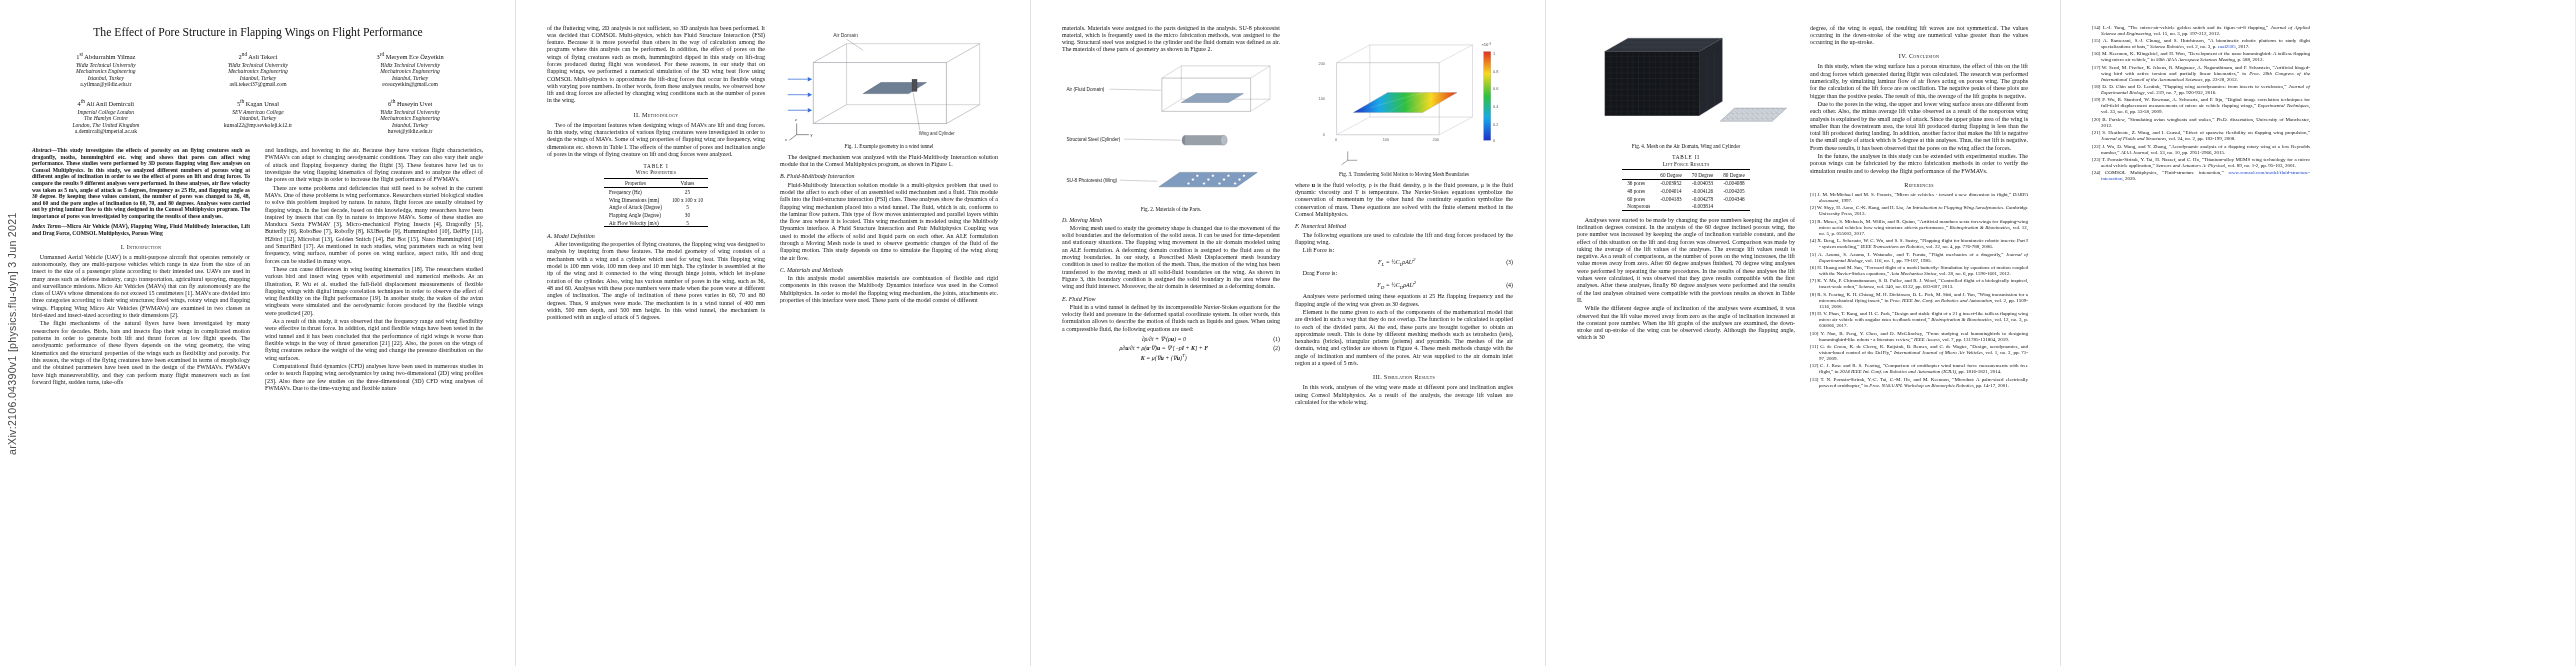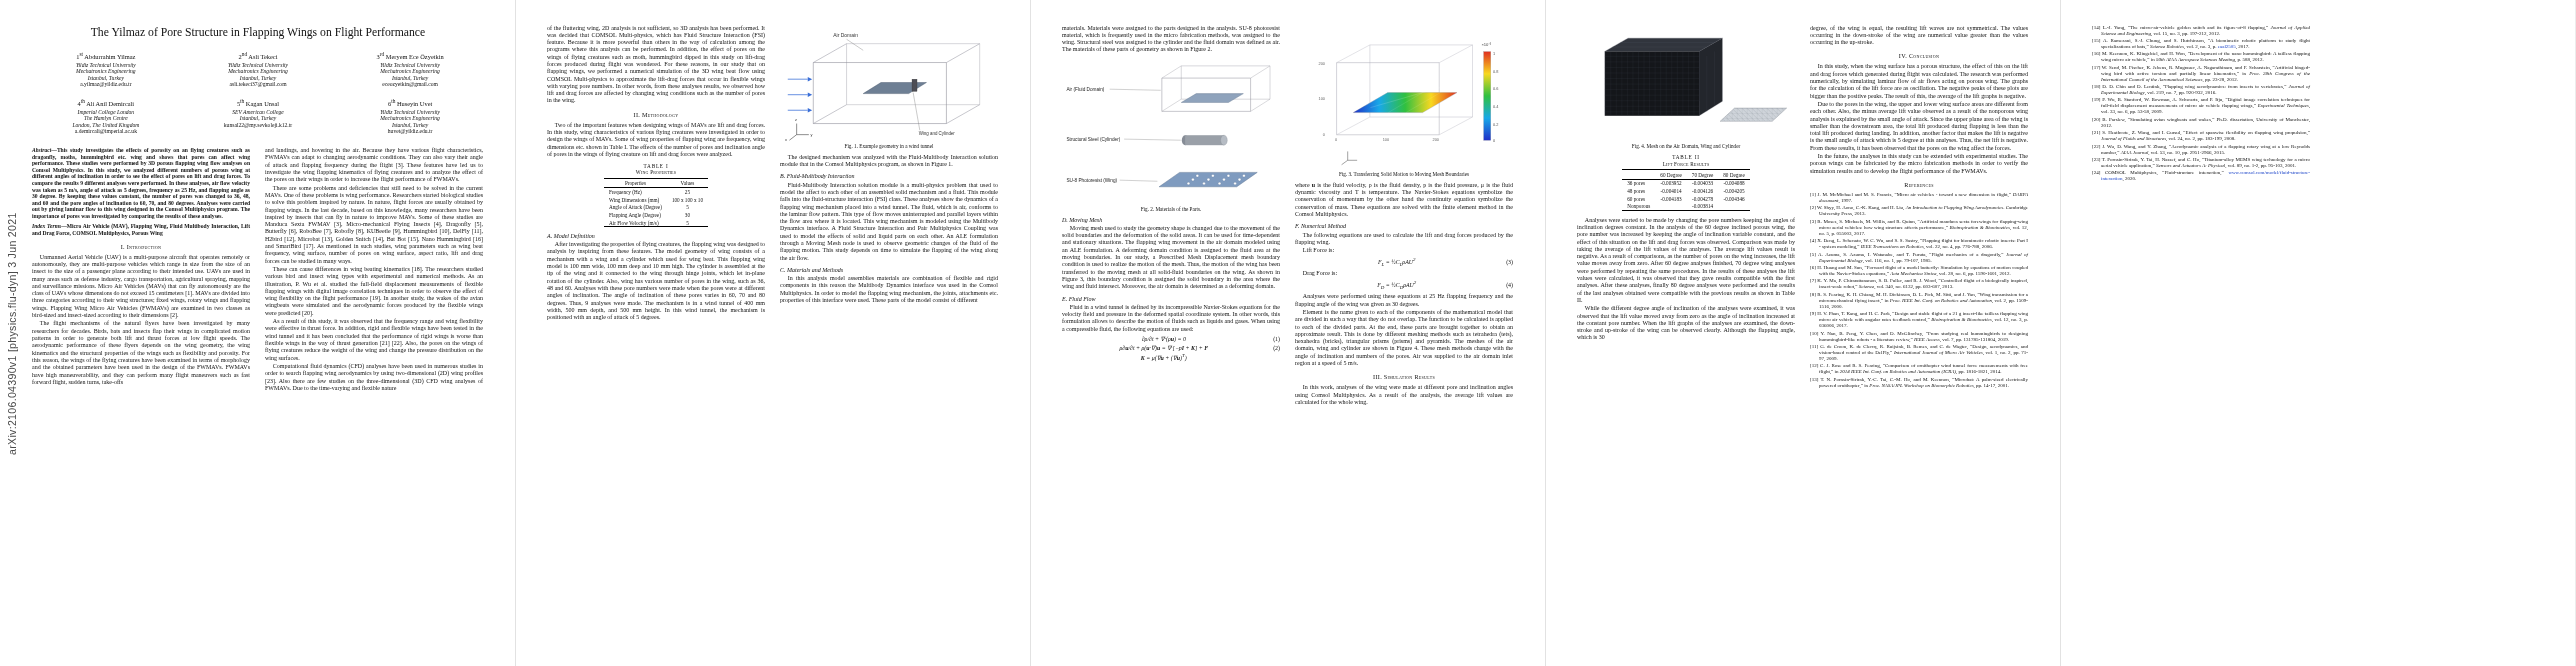--- a/index.html
+++ b/index.html
@@ -50,21 +50,21 @@
   .svgtext { font-family:"Liberation Sans", sans-serif; }
 </style>
 </head>
 <body>
 
 <div class="spread">
 
   <div class="page">
     <div class="arxiv-stamp">arXiv:2106.04390v1 [physics.flu-dyn] 3 Jun 2021</div>
     <div class="content">
-      <div class="title">The Yilmaz of Pore Structure in Flapping Wings on Flight Performance</div>
+      <div class="title">The Effect of Pore Structure in Flapping Wings on Flight Performance</div>
       <div class="authors">
         <div class="author">
           <div class="a-name">1<sup>st</sup> Abdurrahim Yilmaz</div>
           <div class="a-affil">Yildiz Technical University</div>
           <div class="a-affil">Mechatronics Engineering</div>
           <div class="a-affil">Istanbul, Turkey</div>
           <div class="a-email">a.yilmaz@yildiz.edu.tr</div>
         </div>
         <div class="author">
           <div class="a-name">2<sup>nd</sup> Asli Tekeci</div>

